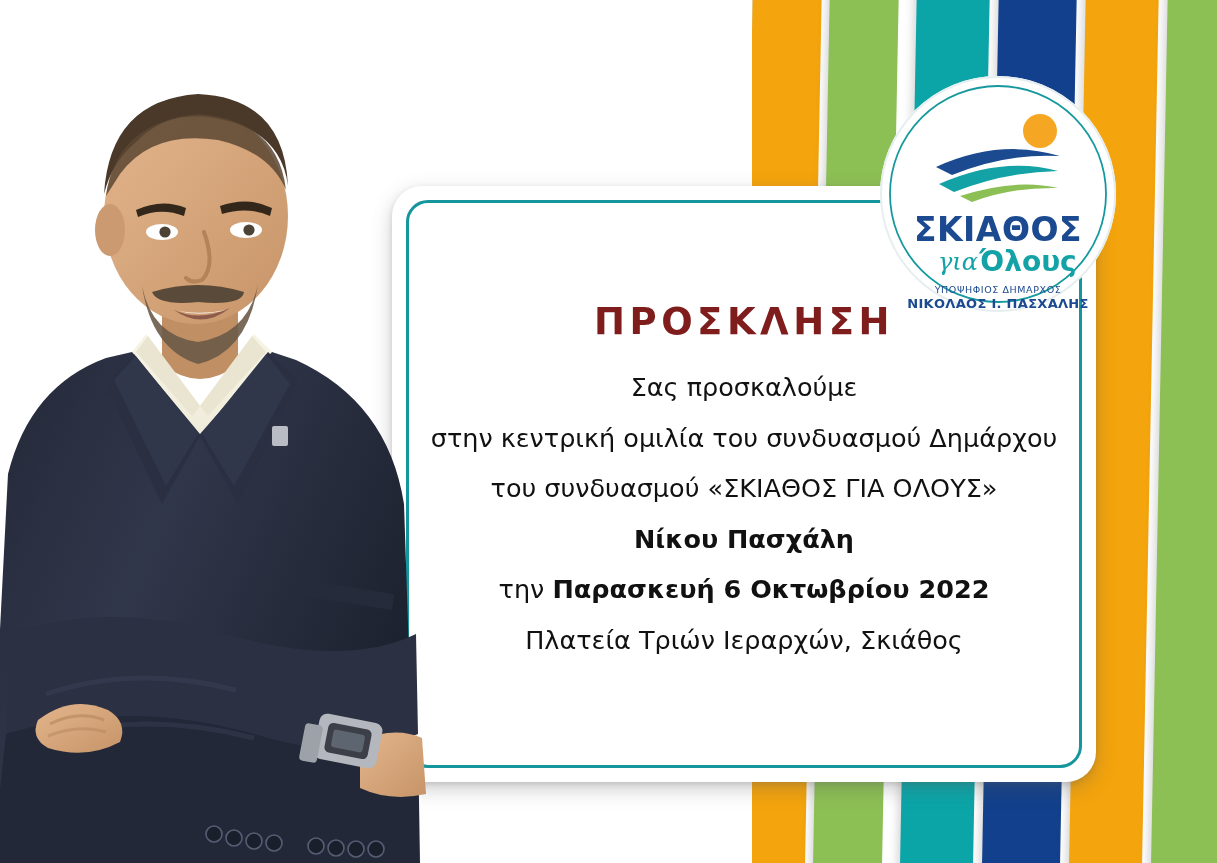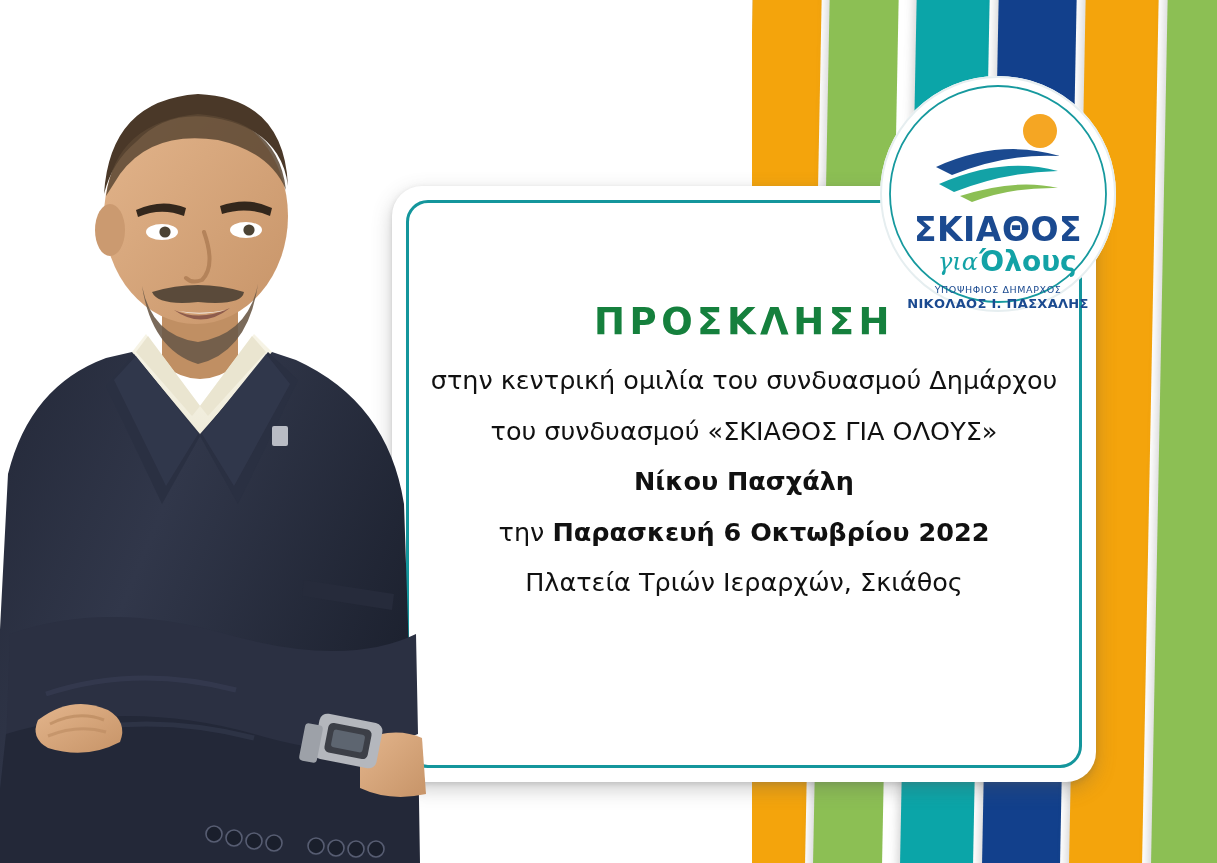--- a/index.html
+++ b/index.html
@@ -73,25 +73,25 @@
     left:0;right:0;top:0;bottom:0;
     display:flex;
     flex-direction:column;
     align-items:center;
     justify-content:flex-start;
     padding-top:117px;
     box-sizing:border-box;
   }
 
   .inv-title{
-    color:#15803d;
+    color:#7f1d1d;
     font-weight:bold;
     font-size:37px;
     letter-spacing:4.5px;
-    margin:0 0 28px 0;
+    margin:0 0 35px 0;
     line-height:1;
     white-space:nowrap;
   }
   .inv-line{
     color:#111111;
     font-size:25.5px;
     line-height:1.0;
     margin:0 0 25px 0;
     white-space:nowrap;
     text-align:center;
@@ -124,20 +124,21 @@
     </div>
 
   <div id="left-white"></div>
 
   <div id="card">
     <div id="card-inner"></div>
     <div id="card-body">
 
       <div class="inv-title">ΠΡΟΣΚΛΗΣΗ</div>
 
+      <div class="inv-line">Σας προσκαλούμε</div>
 
       <div class="inv-line">στην κεντρική ομιλία του συνδυασμού Δημάρχου</div>
 
       <div class="inv-line">του συνδυασμού «ΣΚΙΑΘΟΣ ΓΙΑ ΟΛΟΥΣ»</div>
 
       <div class="inv-line bold">Νίκου Πασχάλη</div>
 
       <div class="inv-line"><span>την </span><b>Παρασκευή 6 Οκτωβρίου 2022</b></div>
 
 

